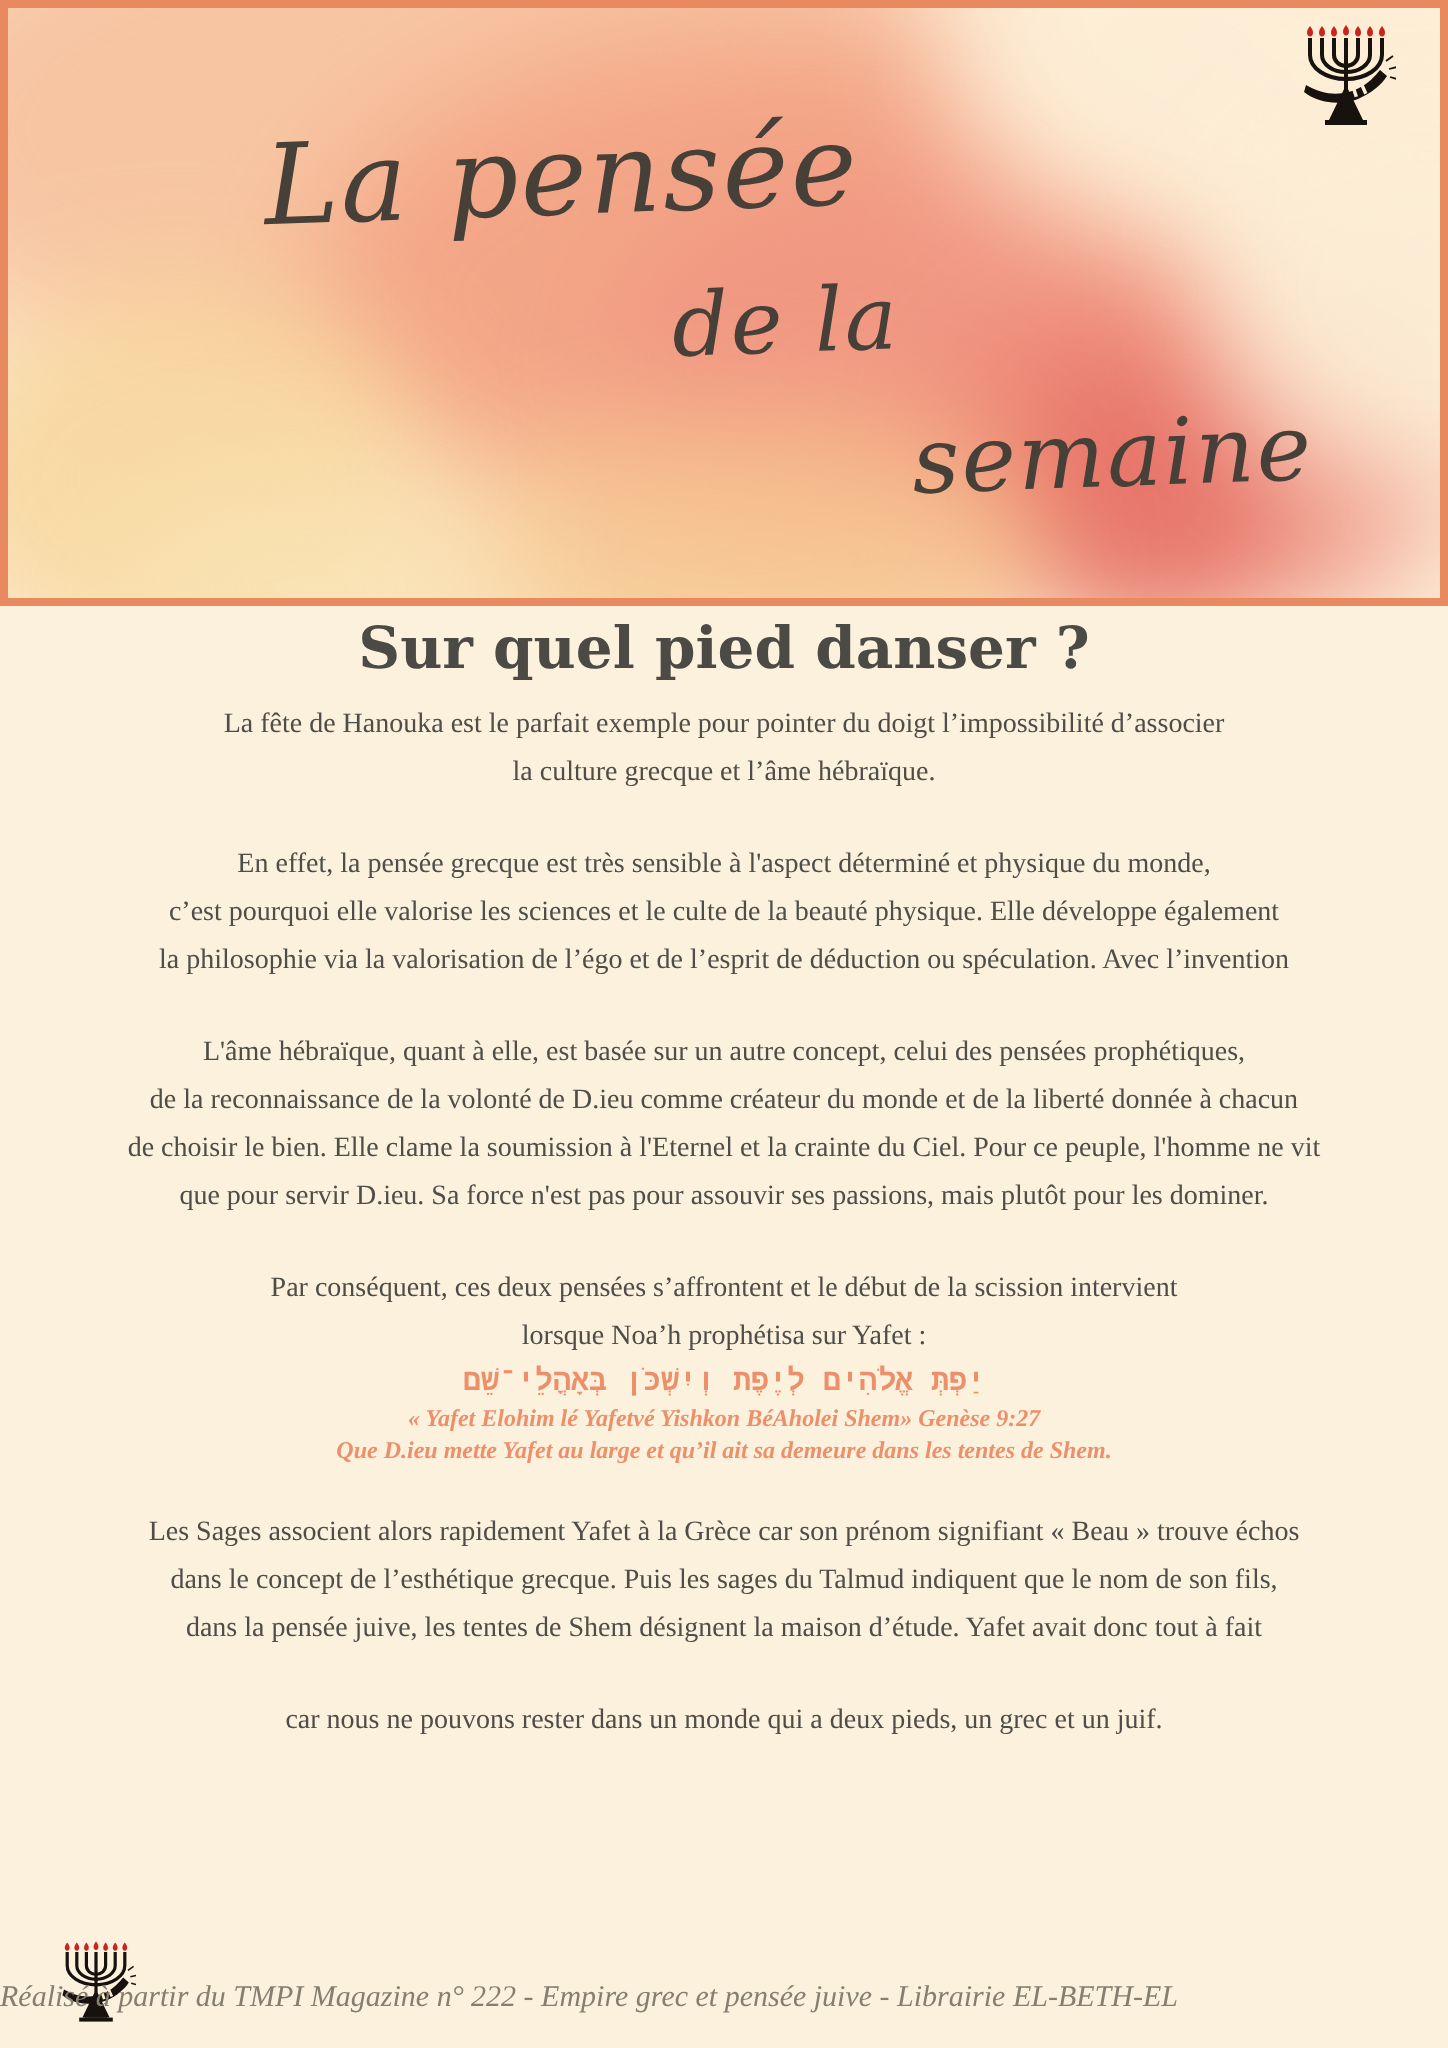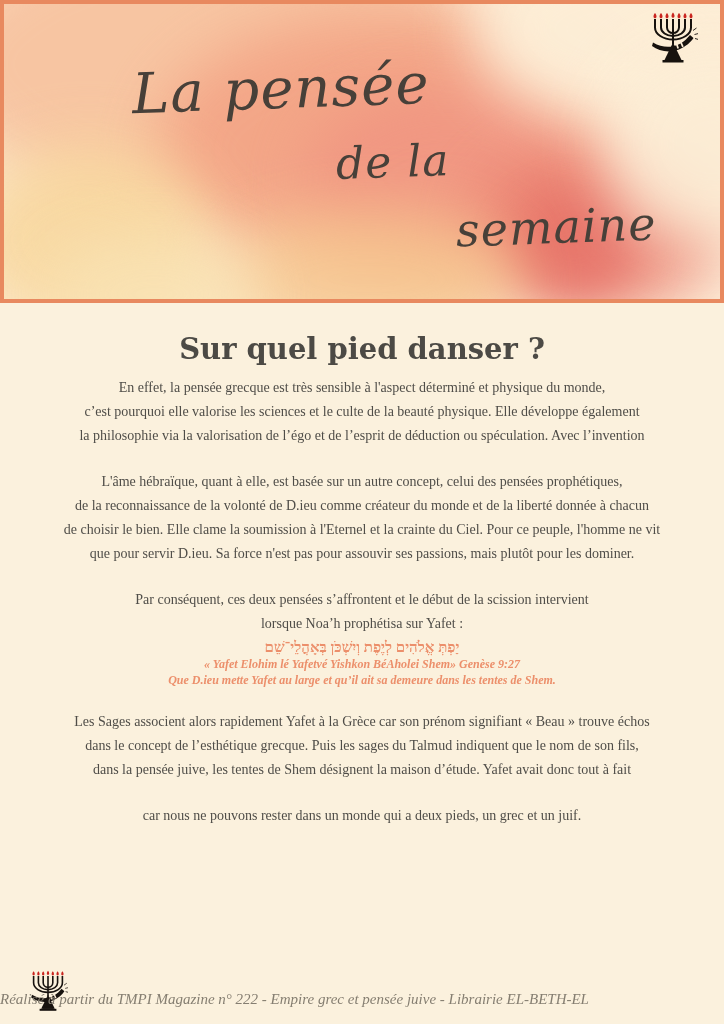--- a/index.html
+++ b/index.html
@@ -36,37 +36,37 @@
     letter-spacing:1px; white-space:nowrap;
   }
   .sl1 { left:128px; top:52px;  font-size:56px; transform:rotate(-2deg); }
   .sl2 { left:332px; top:132px; font-size:44px; transform:rotate(-2deg); }
   .sl3 { left:452px; top:196px; font-size:46px; transform:rotate(-2deg); }
 
   .logo-top    { position:absolute; right:22px; top:8px;  width:50px; height:54px; z-index:4; }
   .logo-bottom { position:absolute; left:28px;  bottom:10px; width:40px; height:44px; }
 
   
-  main { padding-top:29px; text-align:center; }
+  main { padding-top:4px; text-align:center; }
   h1 {
     font-family:"DejaVu Serif", serif;
     font-size:29px; font-weight:600; color:#4c4a45;
     margin-bottom:10px; letter-spacing:0;
   }
   .para { margin:0 auto 22px; font-size:14px; line-height:24px; }
   .line { display:block; white-space:nowrap; }
   .quote { margin-top:-20px; }               
   .quote .line {
     color: var(--quote, #ec8f6b);
     font-weight:bold; font-style:italic;
     font-size:12px; line-height:16px;
   }
   .quote .hebrew {
     font-style:normal; font-size:15px; line-height:18px;
-    font-family:Liberation Serif, serif;
+    font-family:Liberation Mono, monospace;
   }
 
   
   footer { position:absolute; left:0; right:0; bottom:0; height:62px; }
   .credit {
     position:absolute; left:0; right:0; bottom:16px;
     text-align:left; font-style:italic;
     font-size:15px; color:#857e71;
   }
 
@@ -132,20 +132,24 @@
   </div>
   <svg class="logo-top">
       <use href="#menorah"></use>
     </svg>
 </header>
 
 <main>
   <h1>Sur quel pied danser ?</h1>
   <div>
       <p class="para normal">
+        <span class="line">La fête de Hanouka est le parfait exemple pour pointer du doigt l’impossibilité d’associer</span>
+        <span class="line">la culture grecque et l’âme hébraïque.</span>
+      </p>
+      <p class="para normal">
         <span class="line">En effet, la pensée grecque est très sensible à l'aspect déterminé et physique du monde,</span>
         <span class="line">c’est pourquoi elle valorise les sciences et le culte de la beauté physique. Elle développe également</span>
         <span class="line">la philosophie via la valorisation de l’égo et de l’esprit de déduction ou spéculation.  Avec l’invention</span>
       </p>
       <p class="para normal">
         <span class="line">L'âme hébraïque, quant à elle, est basée sur un autre concept, celui des pensées prophétiques,</span>
         <span class="line">de la reconnaissance de la volonté de D.ieu comme créateur du monde et de la liberté donnée à chacun</span>
         <span class="line">de choisir le bien. Elle clame la soumission à l'Eternel et la crainte du Ciel. Pour ce peuple, l'homme ne vit</span>
         <span class="line">que pour servir D.ieu. Sa force n'est pas pour assouvir ses passions, mais plutôt pour les dominer.</span>
       </p>

